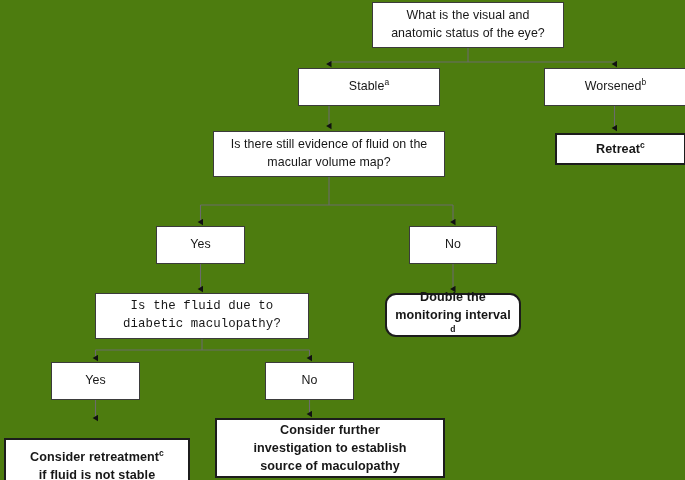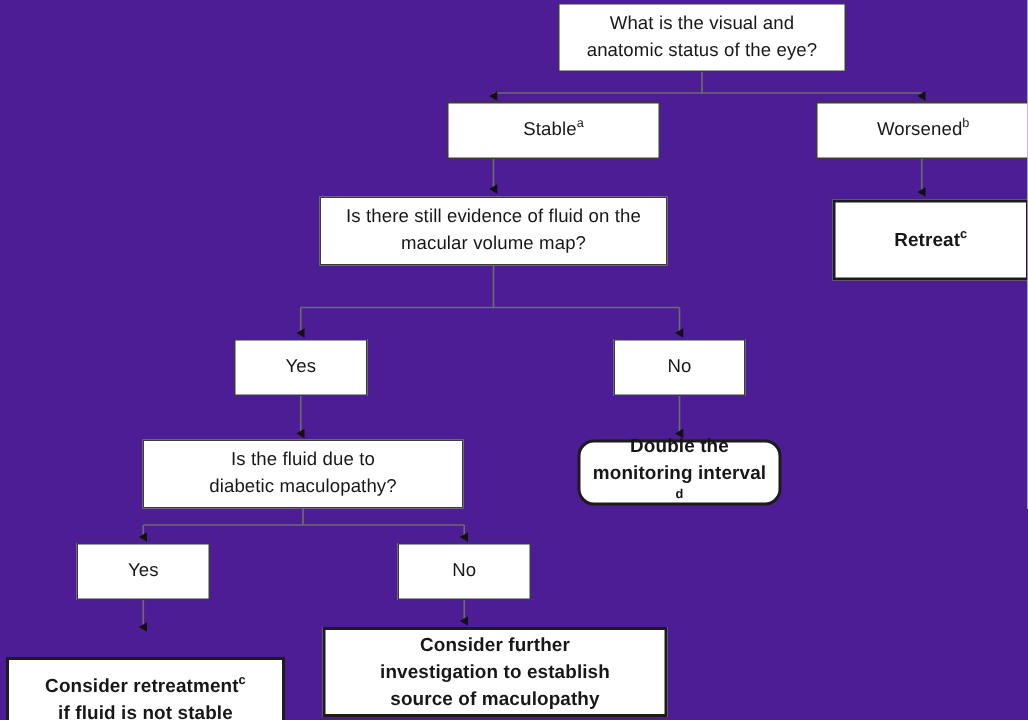--- a/index.html
+++ b/index.html
@@ -7,21 +7,21 @@
     padding: 0;
     background: #ffffff;
   }
   body {
     font-family: "Liberation Sans", sans-serif;
   }
   #chart-root {
     position: relative;
     width: 685px;
     height: 480px;
-    background: #4c1d95;
+    background: #4d7c0f;
     overflow: hidden;
   }
   #connector-layer {
     position: absolute;
     left: 0;
     top: 0;
     width: 685px;
     height: 480px;
   }
   .node {
@@ -106,21 +106,21 @@
   </div>
 
   <div class="node" style="left:258px; top:68px; width:142px; height:38px;margin-left:40px;">
     <span><span>Stable</span><sup>a</sup></span>
   </div>
 
   <div class="node" style="left:544px; top:68px; width:143px; height:38px;">
     <span><span>Worsened</span><sup>b</sup></span>
   </div>
 
-  <div class="node outcome" style="left:555px; top:133px; width:131px; height:54px;">
+  <div class="node outcome" style="left:555px; top:133px; width:131px; height:32px;">
     <span><span>Retreat</span><sup>c</sup></span>
   </div>
 
   <div class="node" style="left:213px; top:131px; width:232px; height:46px;">
     <span class="txt">Is there still evidence of fluid on the
 macular volume map?</span>
   </div>
 
   <div class="node" style="left:156px; top:226px; width:89px; height:38px;">
     <span class="txt">Yes</span>
@@ -128,21 +128,21 @@
 
   <div class="node" style="left:409px; top:226px; width:88px; height:38px;">
     <span class="txt">No</span>
   </div>
 
   <div class="node outcome" style="left:385px; top:293px; width:136px; height:44px;border-radius:11px;">
     <span><span class="txt">Double the
 monitoring interval</span><sup>d</sup></span>
   </div>
 
-  <div class="node" style="left:95px; top:293px; width:214px; height:46px;">
+  <div class="node" style="left:95px; top:293px; width:214px; height:46px;font-family:Liberation Mono, monospace;">
     <span class="txt">Is the fluid due to
 diabetic maculopathy?</span>
   </div>
 
   <div class="node" style="left:51px; top:362px; width:89px; height:38px;">
     <span class="txt">Yes</span>
   </div>
 
   <div class="node" style="left:265px; top:362px; width:89px; height:38px;">
     <span class="txt">No</span>

